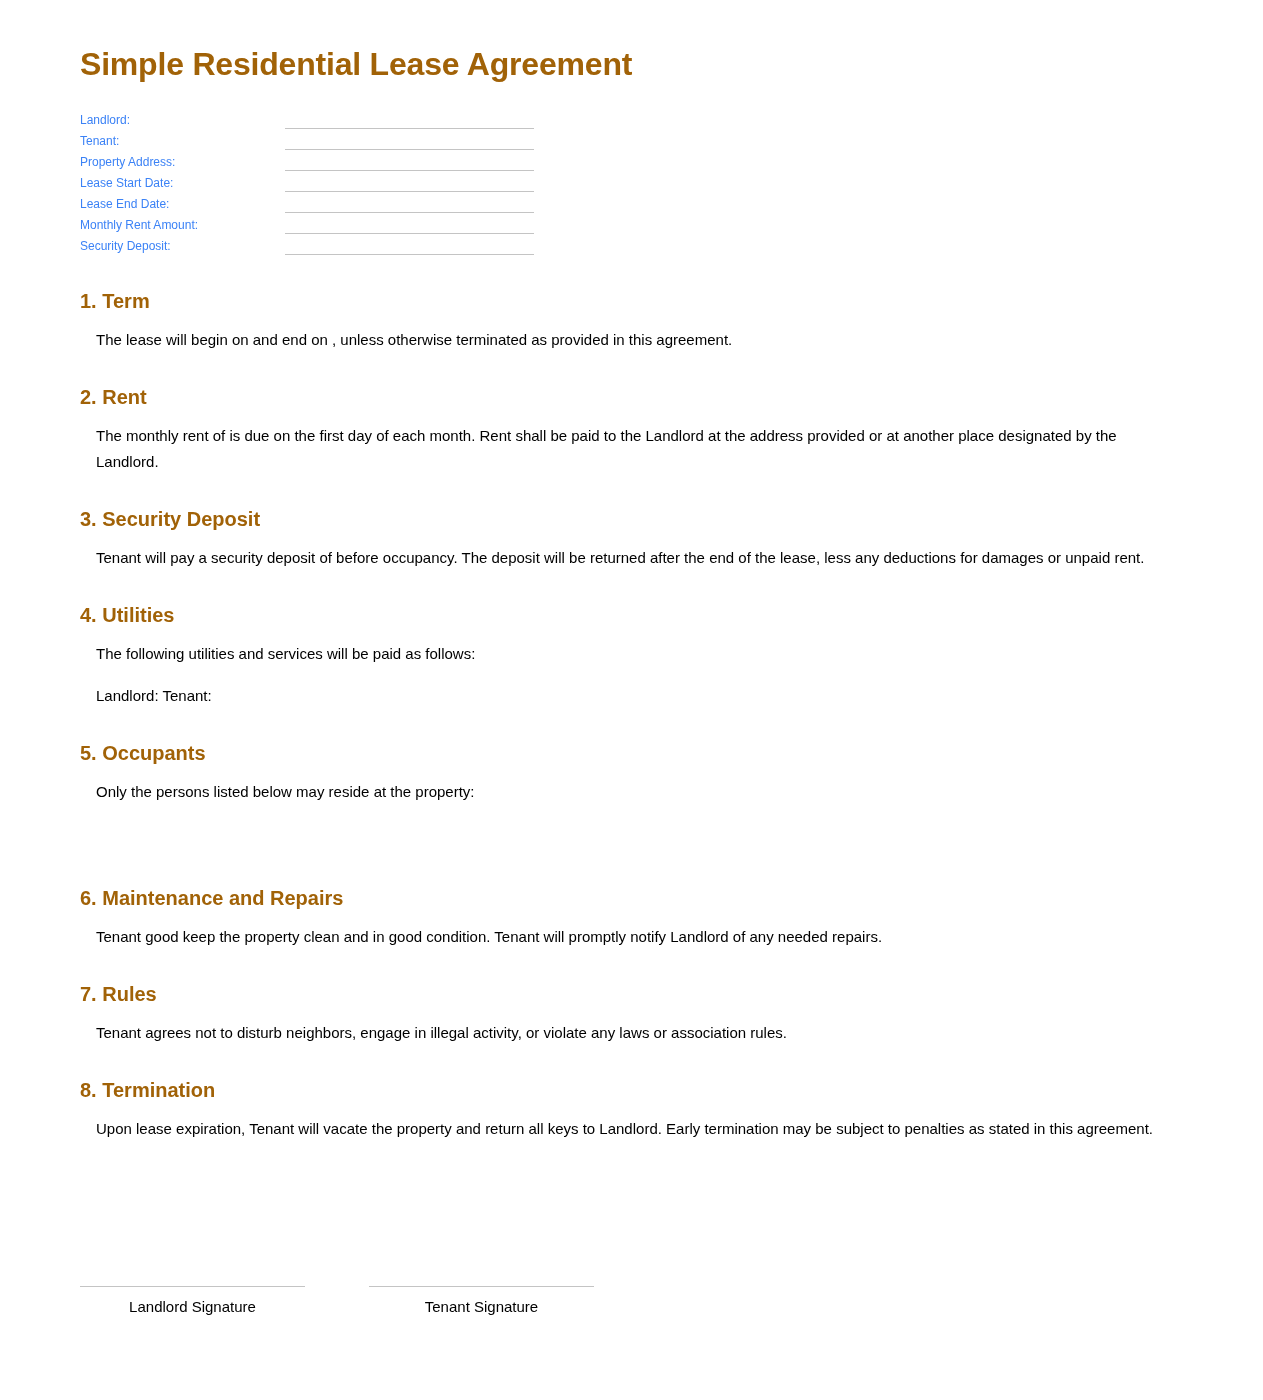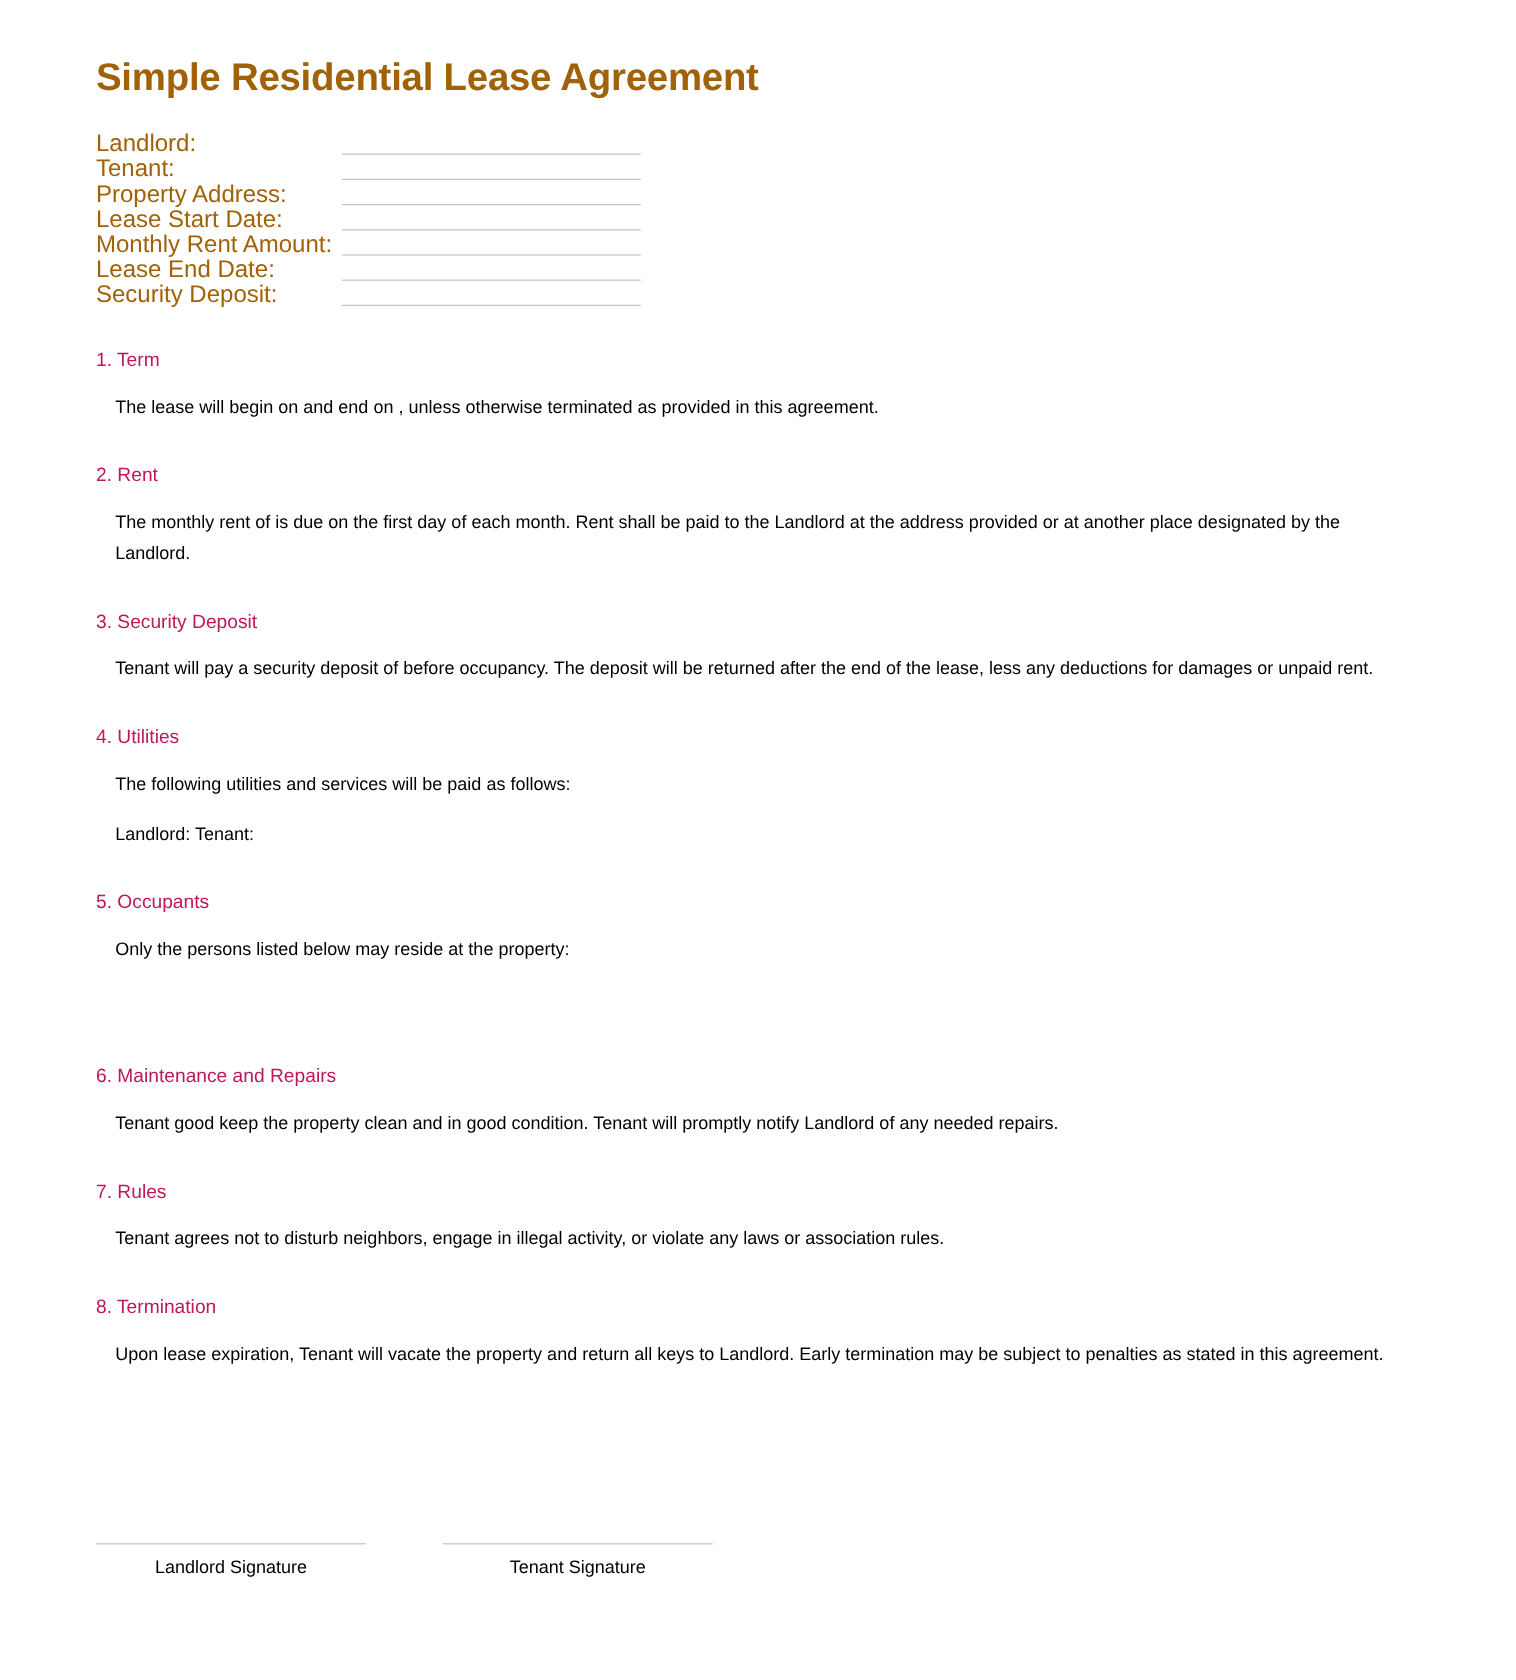--- a/index.html
+++ b/index.html
@@ -36,48 +36,48 @@
   
   .field-block {
     margin-top: 26px;
   }
   .field-row {
     display: flex;
     align-items: flex-end;
     height: 21px;
   }
   .field-label {
-    font-size: 20px;
+    font-size: 12px;
     line-height: 21px;
     width: 205px;
     flex: 0 0 205px;
     white-space: nowrap;
-    color: #a16207;
+    color: #3b82f6;
   }
   .field-rule {
     flex: 0 0 249px;
     width: 249px;
     height: 0;
     border-bottom: 1px solid #c4c4c4;
     margin-bottom: 2px;
   }
 
   
   .section {
     margin-top: 34px;
   }
   .section.tight {
     margin-top: 33px;
   }
   .section-heading {
     margin: 0 0 16px 0;
-    font-size: 16px;
+    font-size: 20px;
     line-height: 20px;
-    font-weight: normal;
-    color: #be185d;
+    font-weight: bold;
+    color: #a16207;
   }
   .section-body {
     margin: 16px;
     font-size: 15px;
     line-height: 26px;
     max-width: 1095px;
     color: #000000;
   }
   .section-body + .section-body {
     margin-top: 0;
@@ -137,26 +137,26 @@
       <span class="field-label">Property Address:</span>
       <span class="field-rule"></span>
     </div>
 
     <div class="field-row">
       <span class="field-label">Lease Start Date:</span>
       <span class="field-rule"></span>
     </div>
 
     <div class="field-row">
+      <span class="field-label">Lease End Date:</span>
+      <span class="field-rule"></span>
+    </div>
+
+    <div class="field-row">
       <span class="field-label">Monthly Rent Amount:</span>
-      <span class="field-rule"></span>
-    </div>
-
-    <div class="field-row">
-      <span class="field-label">Lease End Date:</span>
       <span class="field-rule"></span>
     </div>
 
     <div class="field-row">
       <span class="field-label">Security Deposit:</span>
       <span class="field-rule"></span>
     </div>
 
   </div>
 

